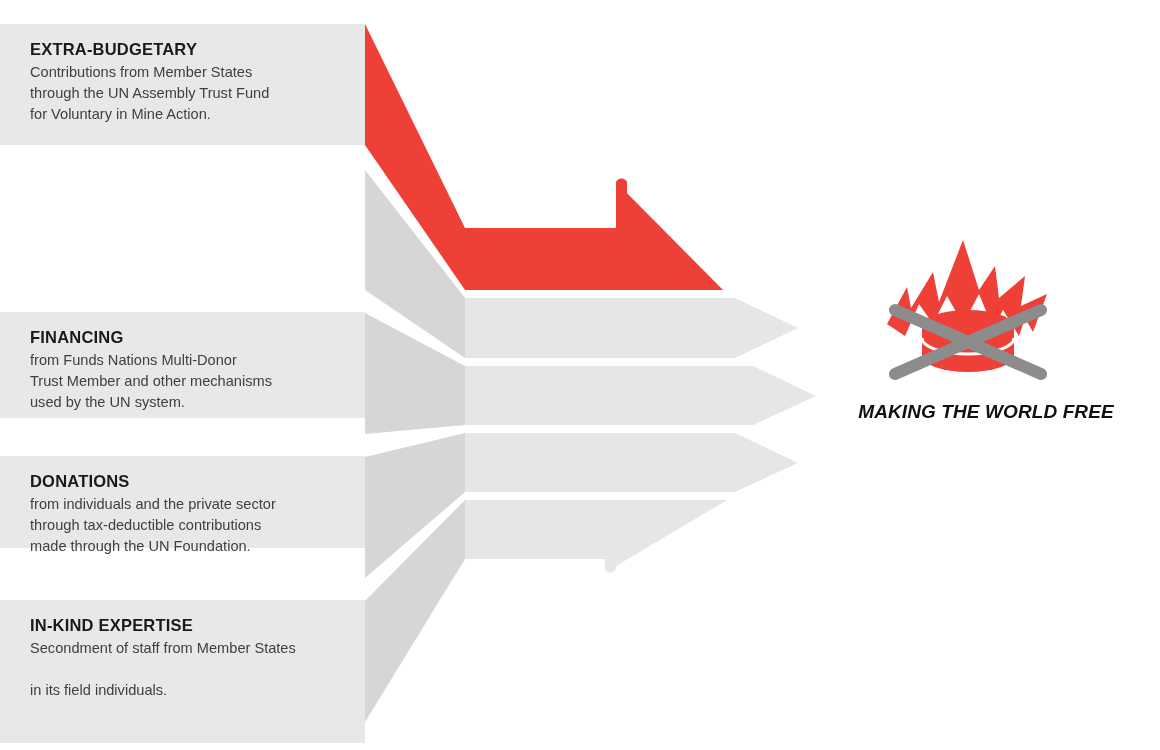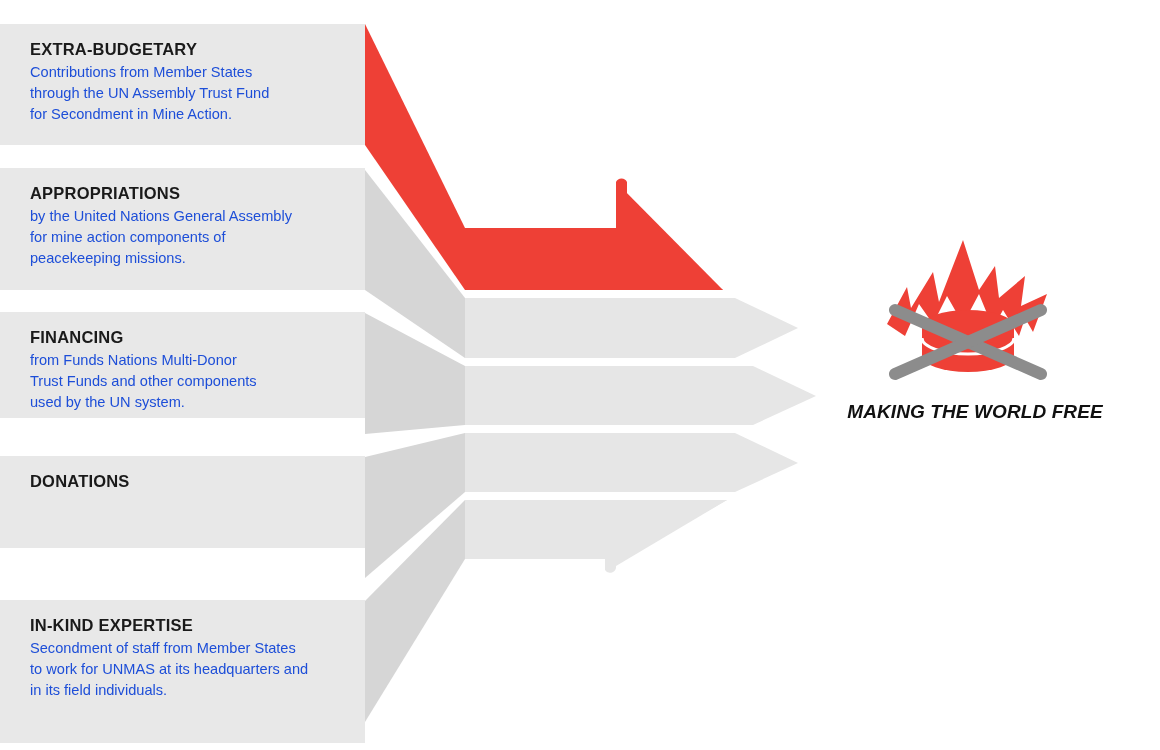--- a/index.html
+++ b/index.html
@@ -24,36 +24,36 @@
   .card-title{
     font-size:16.5px;
     font-weight:bold;
     letter-spacing:.2px;
     color:#1a1a1a;
     margin:0 0 2px 0;
     line-height:1.35;
   }
   .card-body{
     font-size:14.6px;
-    color:#1d4ed8;
+    color:#404040;
     line-height:1.42;
     margin:0;
   }
 
   #logo-block{
     position:absolute;
     left:820px;
     top:232px;
     width:300px;
     height:220px;
   }
   #logo-mark{position:absolute;left:55px;top:0;width:185px;height:160px;}
   #tagline{
     position:absolute;
-    left:5px;
+    left:16px;
     top:168px;
     width:300px;
     text-align:center;
     font-size:19px;
     font-weight:bold;
     font-style:italic;
     line-height:1.28;
     color:#111111;
     letter-spacing:.1px;
   }
@@ -89,55 +89,48 @@
     <path fill="#ee4036" d="M465,228 L616,228 L616,182
              A6,6 0 0 1 627,182 L627,228 L723,290 L465,290 Z"></path>
     <polygon fill="#ee4036" points="616,182 723,290 616,290"></polygon>
   </svg>
 
   <div class="card" style="top:24px;height:121px;">
     <p class="card-title">EXTRA-BUDGETARY</p>
     <p class="card-body">
       <span>Contributions from Member States</span><br>
       <span>through the UN Assembly Trust Fund</span><br>
-      <span>for Secondment in Mine Action.</span>
+      <span>for Voluntary in Mine Action.</span>
     </p>
   </div>
 
-  <div class="card" style="top:168px;height:122px;">
-    <p class="card-title">APPROPRIATIONS</p>
-    <p class="card-body">
-      <span>by the United Nations General Assembly</span><br>
-      <span>for mine action components of</span><br>
-      <span>peacekeeping missions.</span>
-    </p>
-  </div>
 
   <div class="card" style="top:312px;height:106px;">
     <p class="card-title">FINANCING</p>
     <p class="card-body">
       <span>from Funds Nations Multi-Donor</span><br>
-      <span>Trust Funds and other components</span><br>
+      <span>Trust Member and other mechanisms</span><br>
       <span>used by the UN system.</span>
     </p>
   </div>
 
   <div class="card" style="top:456px;height:92px;">
     <p class="card-title">DONATIONS</p>
     <p class="card-body">
-      <br>
-      <br>
+      <span>from individuals and the private sector</span><br>
+      <span>through tax-deductible contributions</span><br>
+      <span>made through the UN Foundation.</span>
     </p>
   </div>
 
   <div class="card" style="top:600px;height:143px;">
     <p class="card-title">IN-KIND EXPERTISE</p>
     <p class="card-body">
       <span>Secondment of staff from Member States</span><br>
-      <span>to work for UNMAS at its headquarters and</span><br>
+      <br>
       <span>in its field individuals.</span>
     </p>
   </div>
 
   <div id="logo-block">
 
     <svg id="logo-mark" viewBox="0 0 185 160">
 
       <polygon fill="#ee4036" points="
                  12,92

